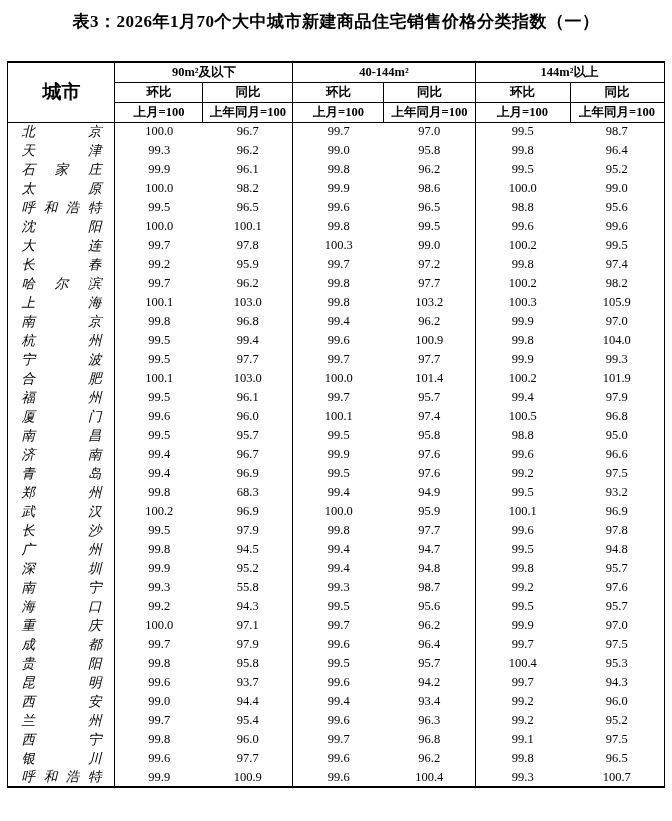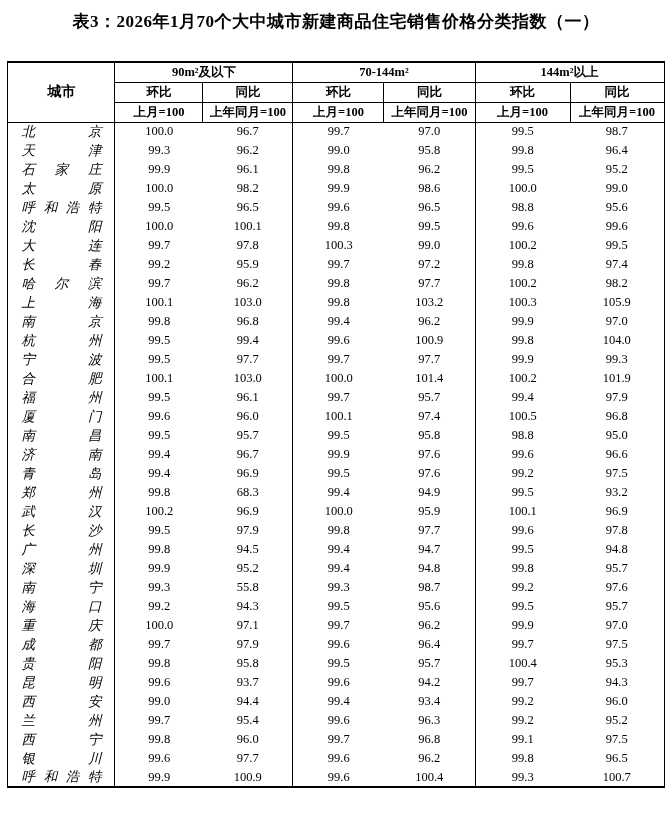--- a/index.html
+++ b/index.html
@@ -32,21 +32,21 @@
   thead th {
     border: 1px solid #000;
     font-weight: bold;
     font-size: 12.5px;
     height: 20px;
     padding: 0 2px;
     text-align: center;
     vertical-align: middle;
     white-space: nowrap;
   }
-  th.city-h { font-size: 14px; }
+  th.city-h { font-size: 19px; }
   tbody td {
     font-size: 12.5px;
     height: 19px;
     padding: 0;
     text-align: center;
     vertical-align: middle;
     white-space: nowrap;
   }
   td.city {
     font-size: 13.5px;
@@ -72,21 +72,21 @@
       <col style="width:90px">
       <col style="width:91px">
       <col style="width:91px">
       <col style="width:95px">
       <col style="width:94px">
     </colgroup>
     <thead>
       <tr>
         <th class="city-h" rowspan="3">城市</th>
         <th colspan="2">90m²及以下</th>
-        <th colspan="2">70-144m²</th>
+        <th colspan="2">40-144m²</th>
         <th colspan="2">144m²以上</th>
       </tr>
       <tr>
         <th>环比</th>
         <th>同比</th>
         <th>环比</th>
         <th>同比</th>
         <th>环比</th>
         <th>同比</th>
       </tr>

